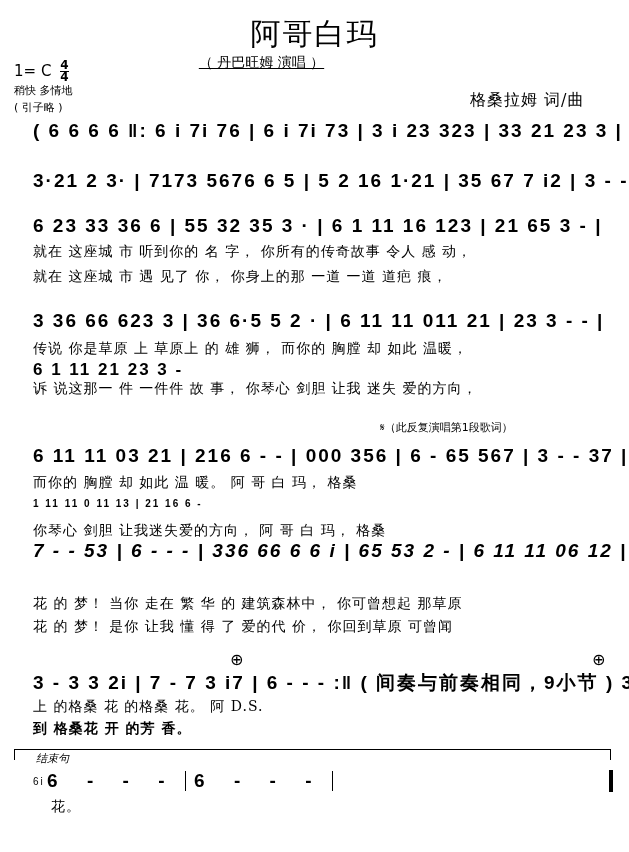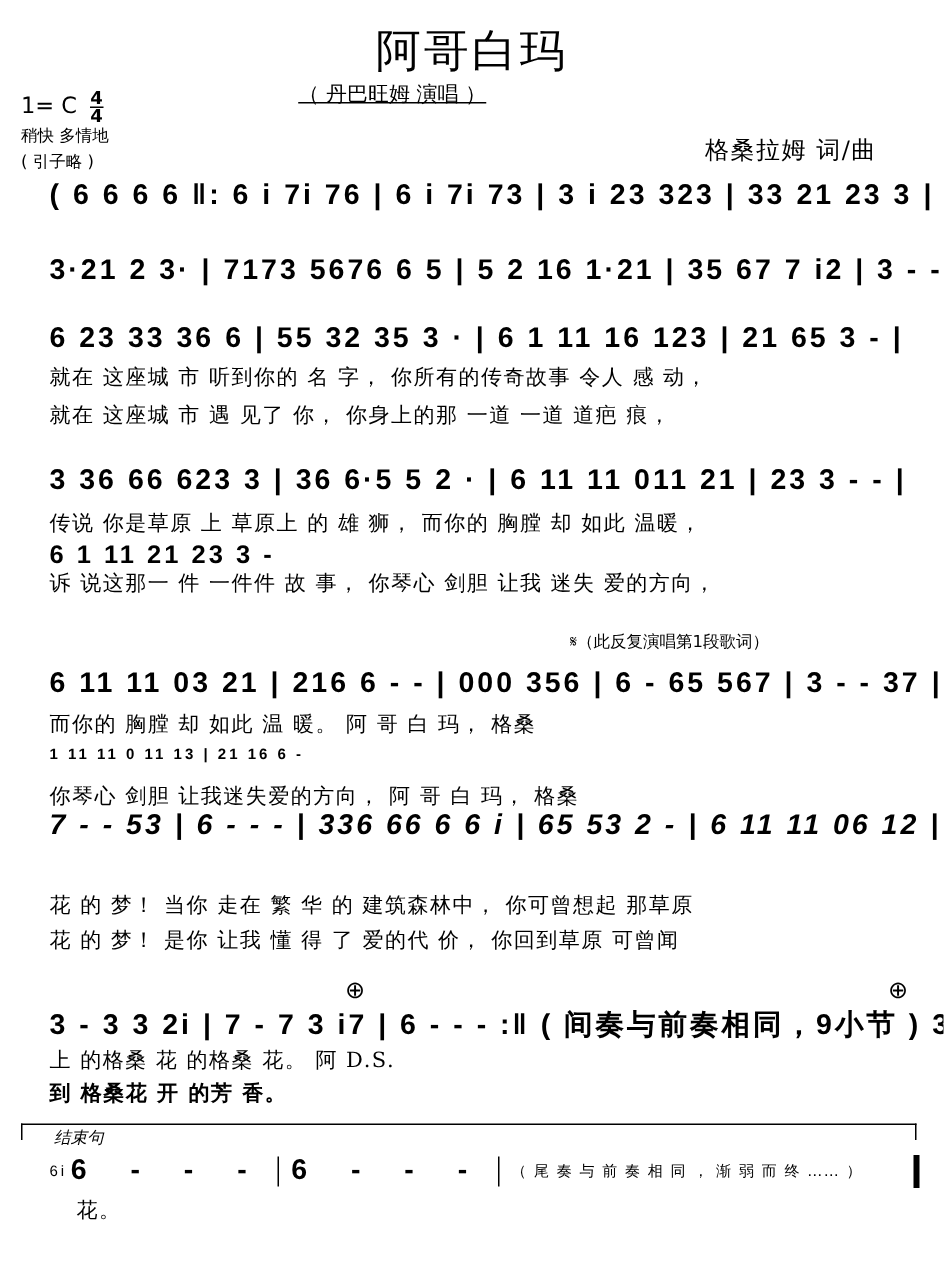--- a/index.html
+++ b/index.html
@@ -86,17 +86,16 @@
 <div class="row lyric" style="top:720px;font-weight:bold;">到      格桑花   开       的芳      香。</div>
 
 <div class="bracket-line"></div>
 <div class="abs end-label">结束句</div>
 <div class="row notes" style="top:770px; display:flex; align-items:center;text-align:center;">
   <span class="note-small" style="font-size:10px; margin-right:2px;">6i</span>
   <span style="width:130px; display:inline-block; letter-spacing:12px;">6  -  -  -</span>
   <span class="bar"></span>
   <span style="width:130px; display:inline-block; letter-spacing:12px;">6  -  -  -</span>
   <span class="bar"></span>
-  <span class="interlude">（ 尾 奏 与 前 奏 相 同 ， 渐 弱 而 终 …… ）</span>
   <span style="flex:1"></span>
   <span class="thick"></span>
 </div>
 <div class="row lyric" style="top:798px; left:34px;">花。</div>
 
 </body></html>

